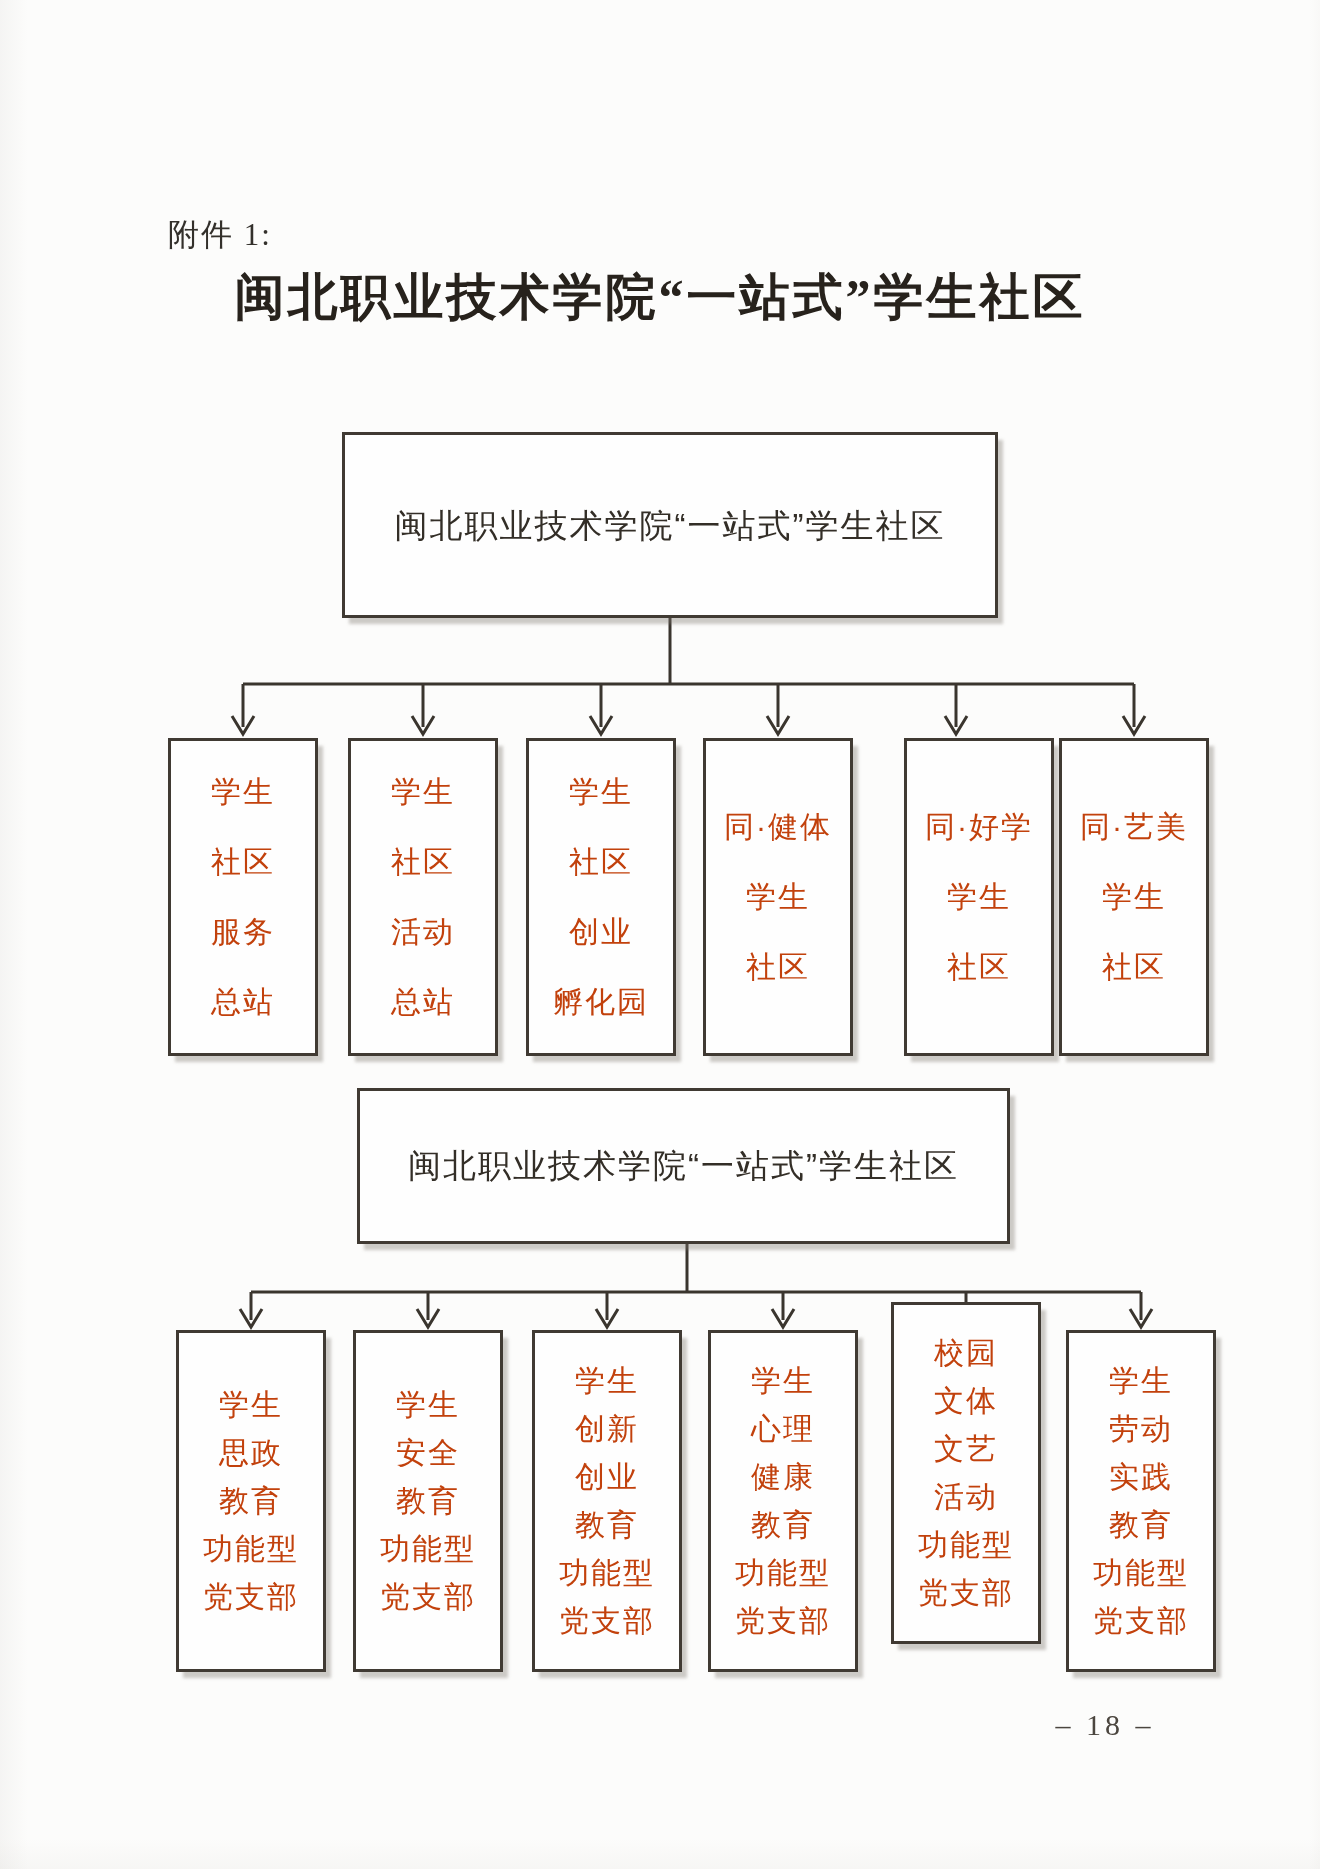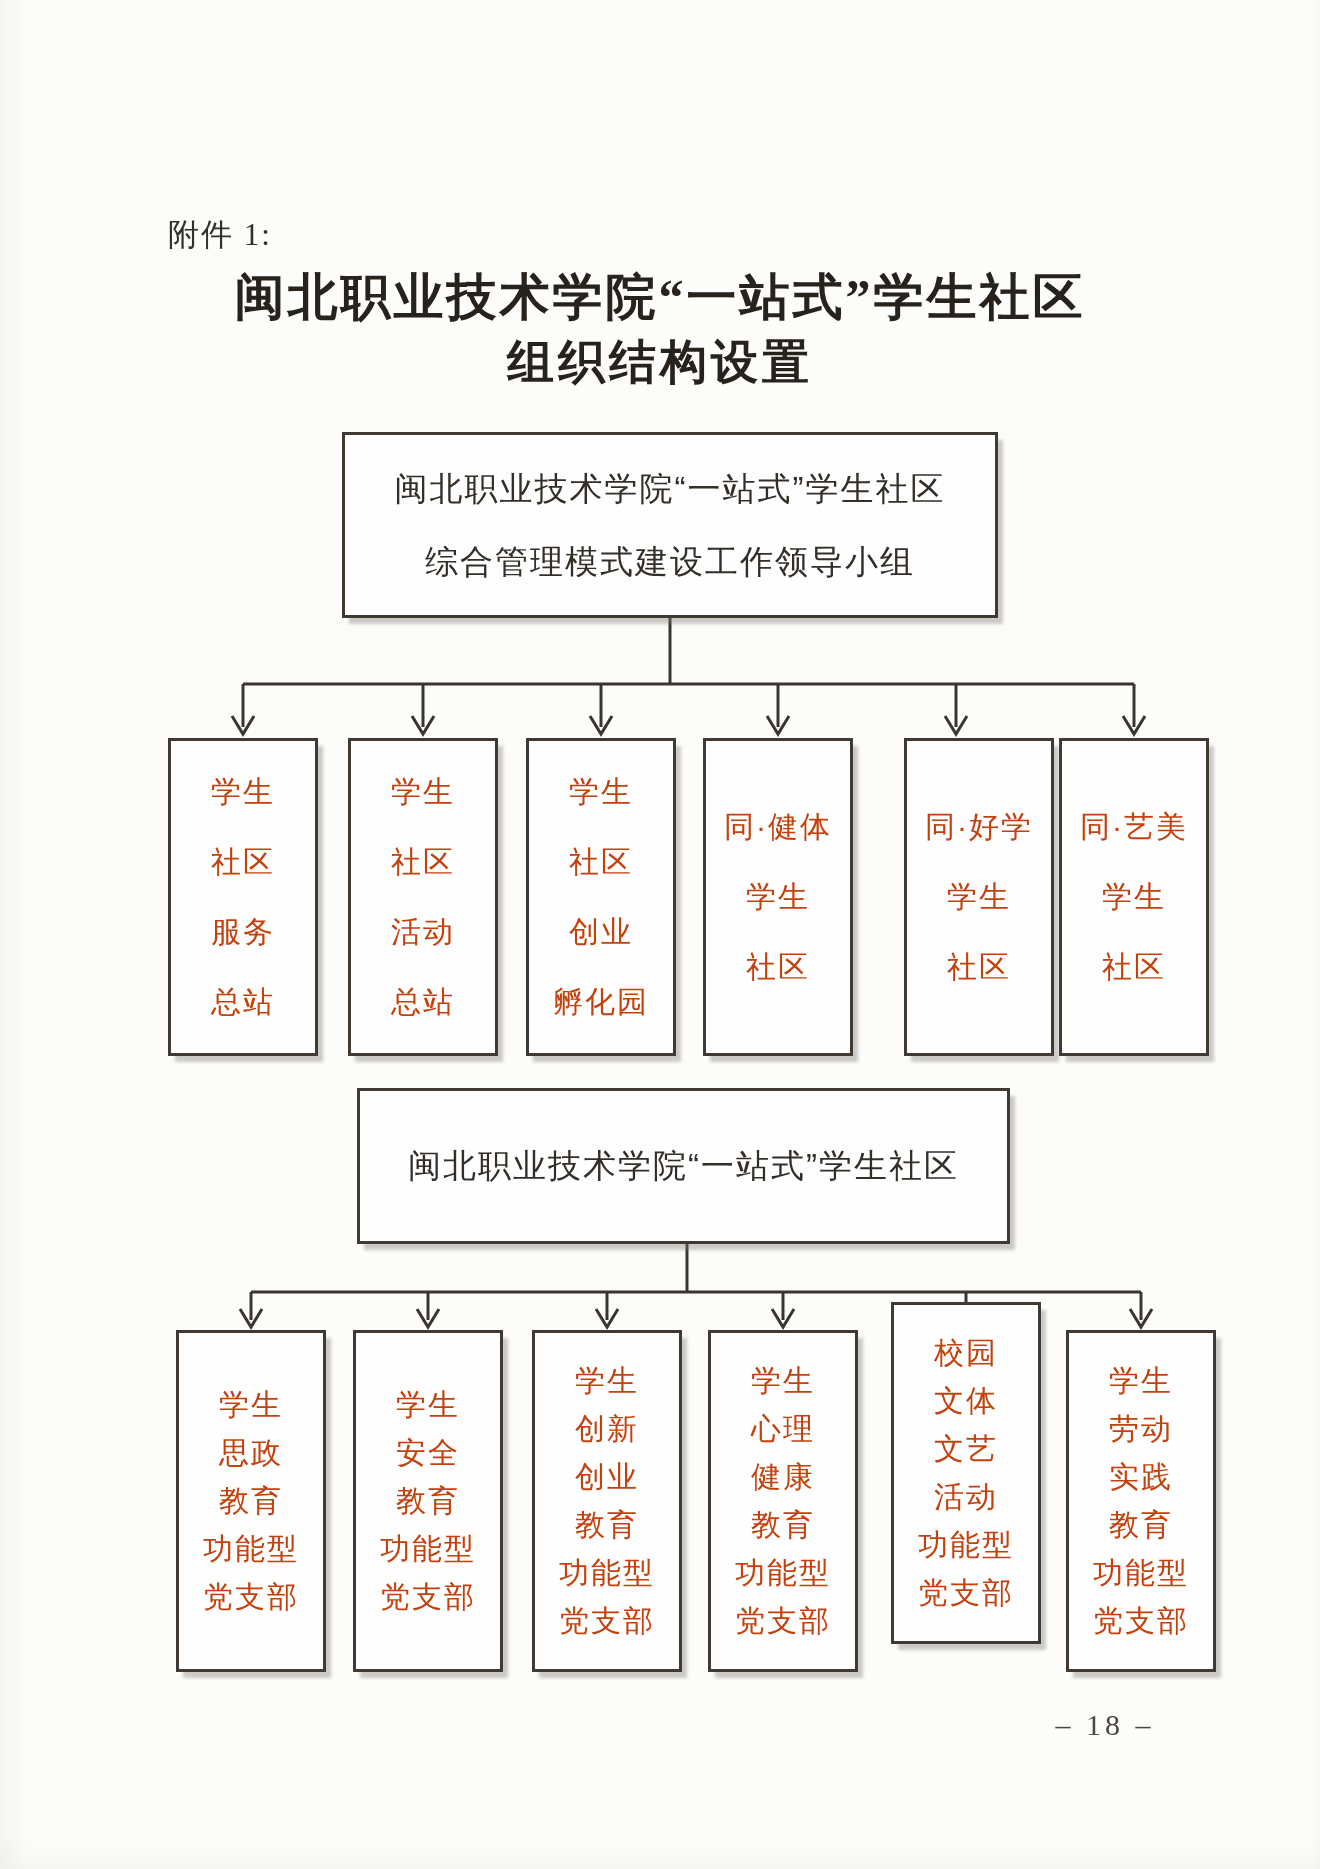--- a/index.html
+++ b/index.html
@@ -67,21 +67,20 @@
 </style>
 </head>
 <body>
 
 <div class="page">
 
   <div class="attachment">附件 1:</div>
 
   <h1 class="title">
     <span class="t1">闽北职业技术学院“一站式”学生社区</span>
-    <span class="t2">组织结构设置</span>
   </h1>
 
   <svg class="connectors" width="1320" height="1869" viewBox="0 0 1320 1869">
     <g stroke="#3a352e" stroke-width="3" fill="none">
 
       <path d="M670 618 L670 684"></path>
       <path d="M243 684 L1134 684"></path>
       <path d="M243 684 L243 727"></path>
       <path d="M423 684 L423 727"></path>
       <path d="M601 684 L601 727"></path>
@@ -107,21 +106,20 @@
       <polyline points="417,1309 428,1327 439,1309"></polyline>
       <polyline points="596,1309 607,1327 618,1309"></polyline>
       <polyline points="772,1309 783,1327 794,1309"></polyline>
       <polyline points="955,1309 966,1327 977,1309"></polyline>
       <polyline points="1130,1309 1141,1327 1152,1309"></polyline>
     </g>
   </svg>
 
   <div class="box" style="left:342px;top:432px;width:656px;height:186px;">
     <div class="root-line">闽北职业技术学院“一站式”学生社区</div>
-    <div class="root-line">综合管理模式建设工作领导小组</div>
   </div>
 
   <div class="box r1" style="left:168px;top:738px;width:150px;height:318px;">
     <div class="child-label">学生
 社区
 服务
 总站</div>
   </div>
   <div class="box r1" style="left:348px;top:738px;width:150px;height:318px;">
     <div class="child-label">学生

